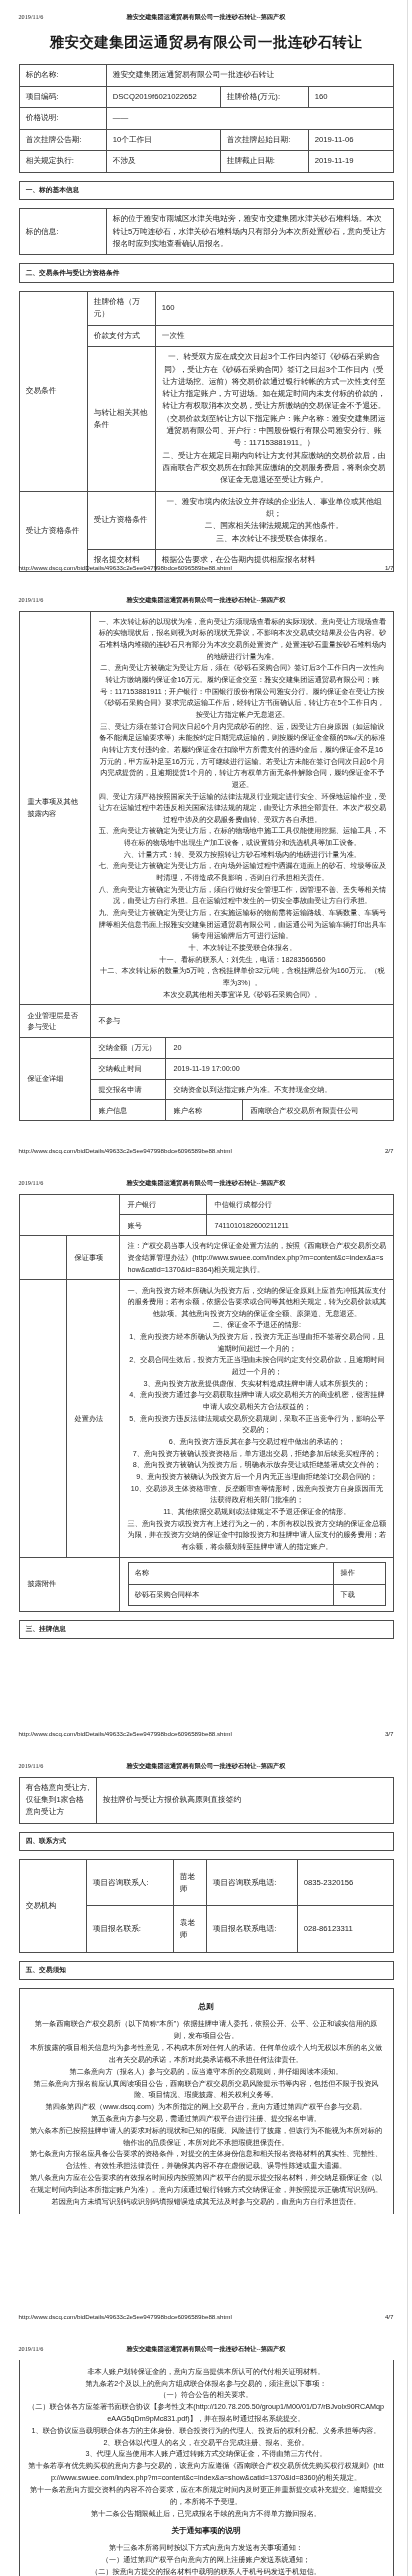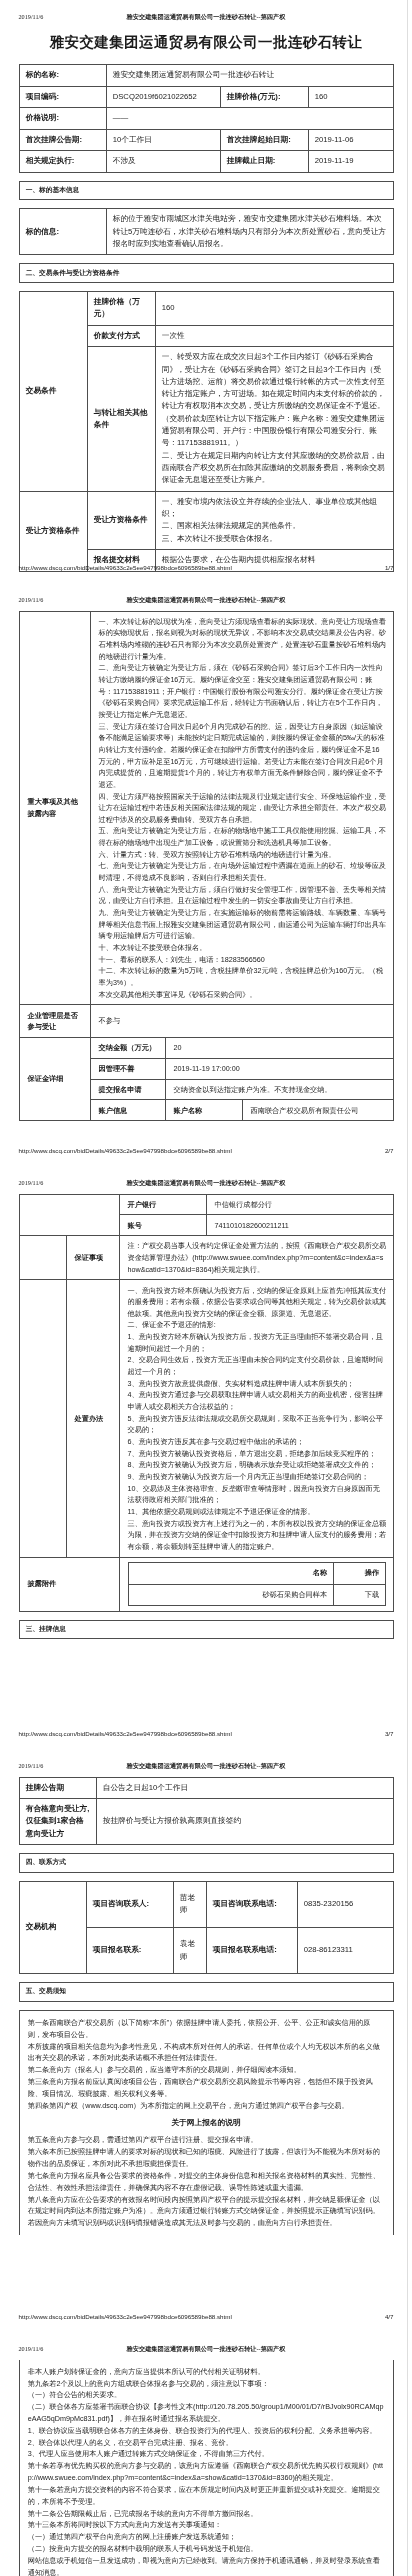--- a/index.html
+++ b/index.html
@@ -8,30 +8,30 @@
   .page{width:412px;height:583px;box-sizing:border-box;padding:13.4px 18.5px 31px;position:relative;overflow:hidden;background:#fff;}
   .phead{display:flex;align-items:flex-start;font-family:"Liberation Serif",serif;font-size:6.2px;color:#222;margin-bottom:5.2px;}
   .pdate{width:57px;}
   .ptitle{flex:1;text-align:center;font-weight:bold;}
   .pspace{width:57px;}
   .pfoot{position:absolute;left:18.5px;right:18.5px;bottom:12.4px;display:flex;justify-content:space-between;font-size:6.2px;color:#222;}
   .h1{font-size:14.4px;font-weight:800;text-align:center;margin:10.3px 0 12.4px;letter-spacing:0.5px;}
   .t{width:100%;border-collapse:collapse;table-layout:fixed;}
   .t td{border:0.5px solid #4d4d4d;padding:4.1px 6.2px;font-size:7.7px;line-height:1.6;vertical-align:middle;word-break:break-all;}
   .dense td{font-size:7.2px;line-height:1.62;padding-left:8px;}
-  .lbl{font-weight:bold;}
-  .pre{white-space:pre-line;}
+  .lbl{font-weight:normal;}
+  .pre{white-space:pre-line;text-align:center;}
   .vab{vertical-align:bottom;}
   .secbox{border:0.5px solid #4d4d4d;margin:8.2px 0;padding:4.1px 6.2px;font-size:6.7px;font-weight:bold;}
   .txtbox{border:0.5px solid #4d4d4d;padding:6.2px 8.2px;font-size:7.2px;line-height:1.64;word-break:break-all;}
   .nb{border-bottom:none;}
   .nt{border-top:none;}
   .cr{text-align:center;font-weight:bold;font-size:7.7px;margin:5.2px 0;}
   .tc td{padding:10.3px 6.2px;}
-  .attach-wrap{padding:3.1px 2.1px;text-align:right;}
+  .attach-wrap{padding:3.1px 2.1px;}
   .attach{width:100%;border-collapse:collapse;table-layout:fixed;}
   .attach td{border:0.5px solid #4d4d4d;padding:4.6px 6.2px;font-size:7.2px;}
 </style>
 </head>
 <body>
 
 <div class="doc">
 
   <div class="page">
     <div class="phead">
@@ -170,21 +170,21 @@
       <tr>
         <td class="lbl">企业管理层是否参与受让</td>
         <td colspan="3">不参与</td>
       </tr>
       <tr>
         <td class="lbl" rowspan="4">保证金详细</td>
         <td class="lbl">交纳金额（万元）</td>
         <td colspan="2">20</td>
       </tr>
       <tr>
-        <td class="lbl">因管理不善</td>
+        <td class="lbl">交纳截止时间</td>
         <td colspan="2">2019-11-19 17:00:00</td>
       </tr>
       <tr>
         <td class="lbl">提交报名申请</td>
         <td colspan="2">交纳资金以到达指定账户为准。不支持现金交纳。</td>
       </tr>
       <tr>
         <td class="lbl">账户信息</td>
         <td class="lbl">账户名称</td>
         <td>西南联合产权交易所有限责任公司</td>
@@ -283,24 +283,20 @@
       <span class="ptitle">雅安交建集团运通贸易有限公司一批连砂石转让--第四产权</span>
       <span class="pspace"></span>
     </div>
 
     <table class="t">
       <colgroup>
           <col style="width:77px">
           <col>
         </colgroup>
       <tbody>
-          <tr>
-        <td class="lbl">挂牌公告期</td>
-        <td>自公告之日起10个工作日</td>
-      </tr>
       <tr>
         <td class="lbl">有合格意向受让方,仅征集到1家合格意向受让方</td>
         <td>按挂牌价与受让方报价孰高原则直接签约</td>
       </tr>
     </tbody>
       </table>
 
     <div class="secbox">四、联系方式</div>
 
     <table class="t tc">
@@ -324,26 +320,26 @@
         <td>袁老师</td>
         <td class="lbl">项目报名联系电话:</td>
         <td>028-86123311</td>
       </tr>
     </tbody>
       </table>
 
     <div class="secbox">五、交易须知</div>
 
     <div class="txtbox nb">
+      <div class="cr">总则</div>
       <div class="pre">第一条西南联合产权交易所（以下简称“本所”）依据挂牌申请人委托，依照公开、公平、公正和诚实信用的原则，发布项目公告。
 本所披露的项目相关信息均为参考性意见，不构成本所对任何人的承诺。任何单位或个人均无权以本所的名义做出有关交易的承诺，本所对此类承诺概不承担任何法律责任。
 第二条意向方（报名人）参与交易的，应当遵守本所的交易规则，并仔细阅读本须知。
 第三条意向方报名前应认真阅读项目公告，西南联合产权交易所交易风险提示书等内容，包括但不限于投资风险、项目情况、瑕疵披露、相关权利义务等。
 第四条第四产权（www.dscq.com）为本所指定的网上交易平台，意向方通过第四产权平台参与交易。</div>
-      <div class="cr">关于网上报名的说明</div>
       <div class="pre">第五条意向方参与交易，需通过第四产权平台进行注册、提交报名申请。
 第六条本所已按照挂牌申请人的要求对标的现状和已知的瑕疵、风险进行了披露，但该行为不能视为本所对标的物作出的品质保证，本所对此不承担瑕疵担保责任。
 第七条意向方报名应具备公告要求的资格条件，对提交的主体身份信息和相关报名资格材料的真实性、完整性、合法性、有效性承担法律责任，并确保其内容不存在虚假记载、误导性陈述或重大遗漏。
 第八条意向方应在公告要求的有效报名时间段内按照第四产权平台的提示提交报名材料，并交纳足额保证金（以在规定时间内到达本所指定账户为准）。意向方须通过银行转账方式交纳保证金，并按照提示正确填写识别码。若因意向方未填写识别码或识别码填报错误造成其无法及时参与交易的，由意向方自行承担责任。</div>
     </div>
 
     <div class="pfoot">
       <span>http://www.dscq.com/bidDetails/49633c2e5ee947998bdce6096589be88.shtml</span>
       <span>4/7</span>
     </div>
@@ -360,20 +356,21 @@
       <div class="pre">非本人账户划转保证金的，意向方应当提供本所认可的代付相关证明材料。
 第九条若2个及以上的意向方组成联合体报名参与交易的，须注意以下事项：
 （一）符合公告的相关要求。
 （二）联合体各方应签署书面联合协议【参考性文本(http://120.78.205.50/group1/M00/01/D7/rBJvolx90RCAMqpeAAG5qDm9pMc831.pdf)】，并在报名时通过报名系统提交。
 1、联合协议应当载明联合体各方的主体身份、联合投资行为的代理人、投资后的权利分配、义务承担等内容。
 2、联合体以代理人的名义，在交易平台完成注册、报名、竞价。
 3、代理人应当使用本人账户通过转账方式交纳保证金，不得由第三方代付。
 第十条若享有优先购买权的意向方参与交易的，该意向方应遵循《西南联合产权交易所优先购买权行权规则》(http://www.swuee.com/index.php?m=content&amp;c=index&amp;a=show&amp;catid=1370&amp;id=8360)的相关规定。
 第十一条若意向方提交资料的内容不符合要求，应在本所规定时间内及时更正并重新提交或补充提交。逾期提交的，本所将不予受理。
 第十二条公告期限截止后，已完成报名手续的意向方不得单方撤回报名。</div>
+      <div class="cr">关于通知事项的说明</div>
       <div class="pre">第十三条本所将同时按以下方式向意向方发送有关事项通知：
 （一）通过第四产权平台向意向方的网上注册账户发送系统通知；
 （二）按意向方提交的报名材料中载明的联系人手机号码发送手机短信。
 网站信息或手机短信一旦发送成功，即视为意向方已经收到。请意向方保持手机通讯通畅，并及时登录系统查看通知消息。</div>
 
     </div>
 
   </div>
 
   <div class="edge"></div>

